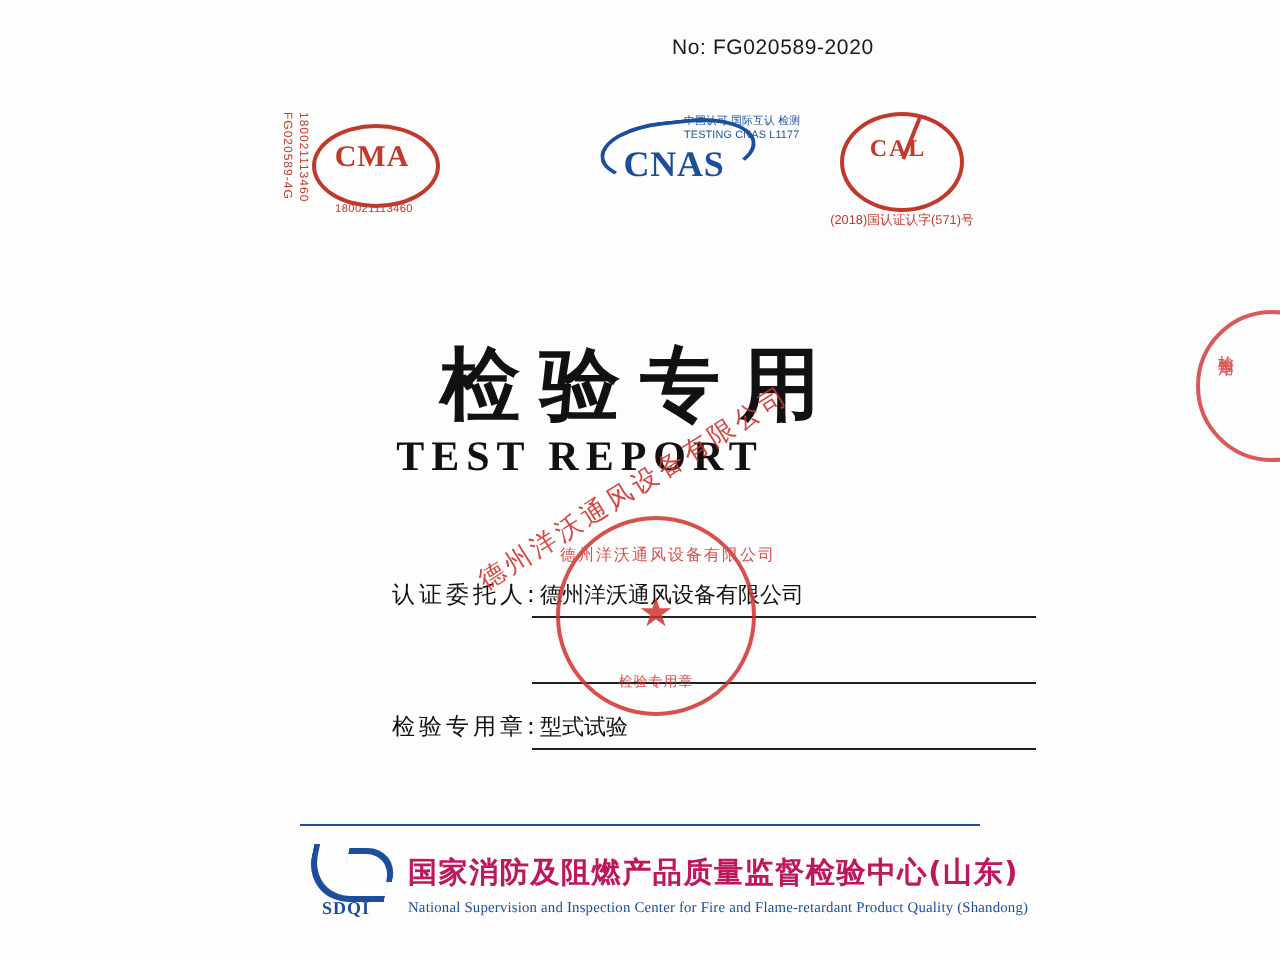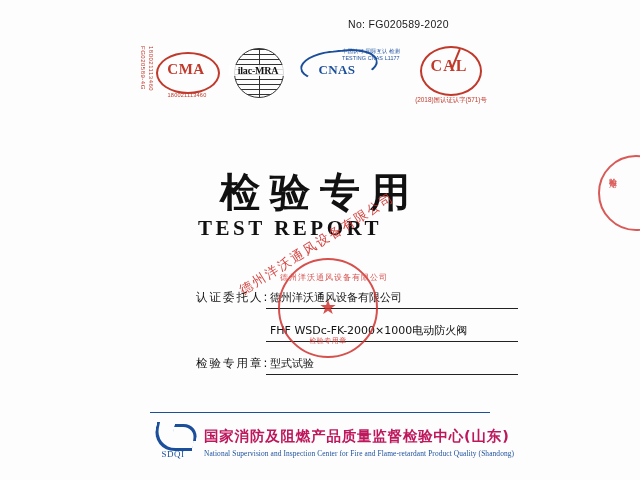--- a/index.html
+++ b/index.html
@@ -24,29 +24,28 @@
 
   
   .report-no {
     position: absolute;
     left: 336px;
     top: 18px;
     font-size: 10.5px;
     letter-spacing: 0.3px;
     color: #1a1a1a;
     white-space: nowrap;
-    margin-left: 12px;
   }
   .report-no .label { font-size: 10.5px; }
 
   
   .logo-band {
     position: absolute;
     left: 140px;
-    top: 44px;
+    top: 54px;
     width: 360px;
     height: 70px;
   }
 
   .side-code {
     position: absolute;
     font-size: 6px;
     color: #c0392b;
     writing-mode: vertical-rl;
     text-orientation: mixed;
@@ -146,21 +145,21 @@
     border-bottom-color: transparent;
     transform: rotate(-6deg);
   }
   .cnas .name {
     position: absolute;
     left: 0; top: 12px;
     width: 74px;
     text-align: center;
     color: #1b4f9c;
     font-weight: bold;
-    font-size: 13px;
+    font-size: 18px;
     font-family: "Liberation Serif", serif;
     letter-spacing: 0.4px;
   }
 
   .cnas-text {
     position: absolute;
     left: 202px;
     top: 4px;
     width: 60px;
     color: #1b4f9c;
@@ -184,21 +183,21 @@
     border: 2px solid #c0392b;
     border-radius: 50%;
   }
   .cal .letters {
     position: absolute;
     left: 6px; top: 11px;
     width: 58px;
     text-align: center;
     color: #c0392b;
     font-weight: bold;
-    font-size: 16px;
+    font-size: 12px;
     font-family: "Liberation Serif", serif;
     letter-spacing: 1px;
   }
   .cal .tick {
     position: absolute;
     left: 40px; top: 6px;
     width: 20px; height: 22px;
     border-left: 2px solid #c0392b;
     transform: rotate(22deg);
   }
@@ -395,21 +394,21 @@
     border-right: 3px solid #1b4f9c;
     border-radius: 0 16px 0 0;
   }
   .sdqi .abbr {
     position: absolute;
     left: 0; top: 27px;
     width: 46px;
     text-align: center;
     color: #1b4f9c;
     font-size: 9px;
-    font-weight: normal;
+    font-weight: bold;
     letter-spacing: 0.5px;
     font-family: "Liberation Serif", serif;
   }
   .footer-texts { flex: 1 1 auto; }
   .footer-cn {
     font-size: 14.5px;
     font-weight: bold;
     color: #be185d;
     letter-spacing: 0.8px;
     font-family: "DejaVu Sans", sans-serif;
@@ -438,24 +437,20 @@
 
     <div class="side-code left-a">FG020589-4G</div>
     <div class="side-code left-b">180021113460</div>
 
     <div class="cma">
       <div class="ellipse"></div>
       <div class="txt">CMA</div>
       <div class="code">180021113460</div>
     </div>
 
-    <div class="ilac">
-      <div class="globe"></div>
-      <div class="band">ilac-MRA</div>
-    </div>
 
     <div class="cnas">
       <div class="swoosh"></div>
       <div class="name">CNAS</div>
     </div>
     <div class="cnas-text">中国认可 国际互认 检测 TESTING CNAS L1177</div>
 
     <div class="cal">
       <div class="ring"></div>
       <div class="tick"></div>
@@ -471,21 +466,20 @@
     <div class="edge-text">检验专用</div>
   </div>
 
   <div class="fields">
     <div class="field-row">
       <div class="field-label">认证委托人:</div>
       <div class="field-value">德州洋沃通风设备有限公司</div>
       <div class="field-line"></div>
     </div>
     <div class="field-row">
-      <div class="field-value">FHF WSDc-FK-2000×1000电动防火阀</div>
       <div class="field-line"></div>
     </div>
     <div class="field-row">
       <div class="field-label">检验专用章:</div>
       <div class="field-value">型式试验</div>
       <div class="field-line"></div>
     </div>
   </div>
 
   <div class="stamp">

